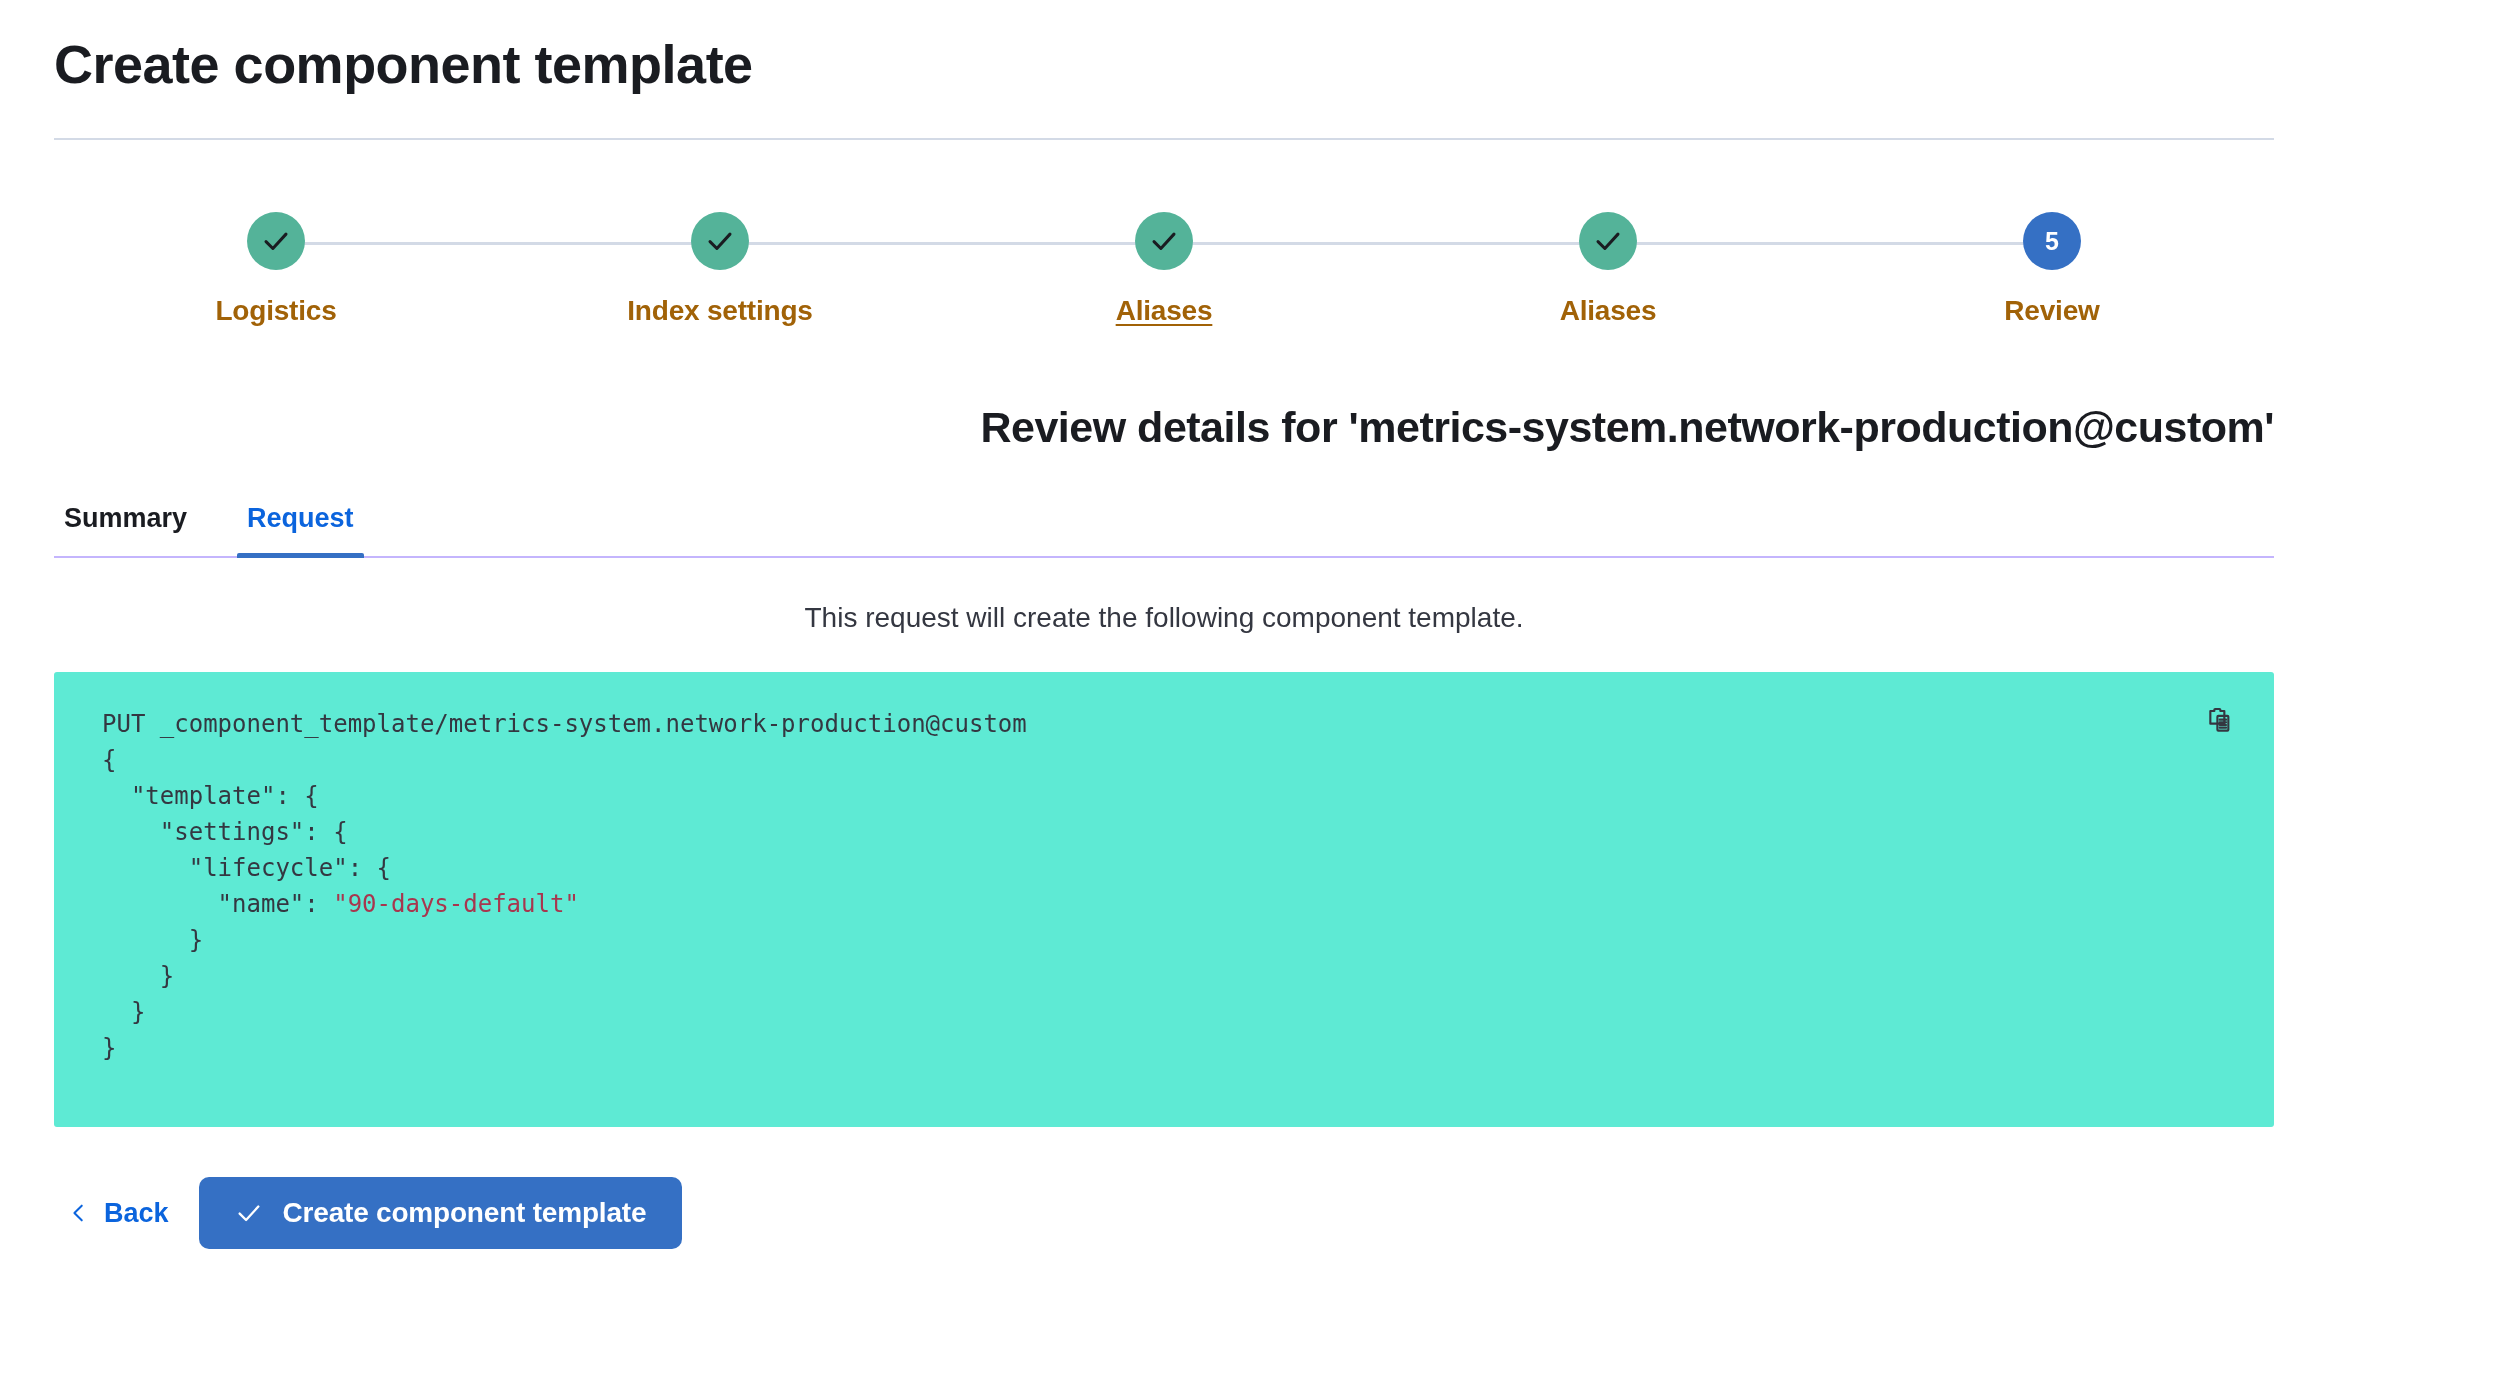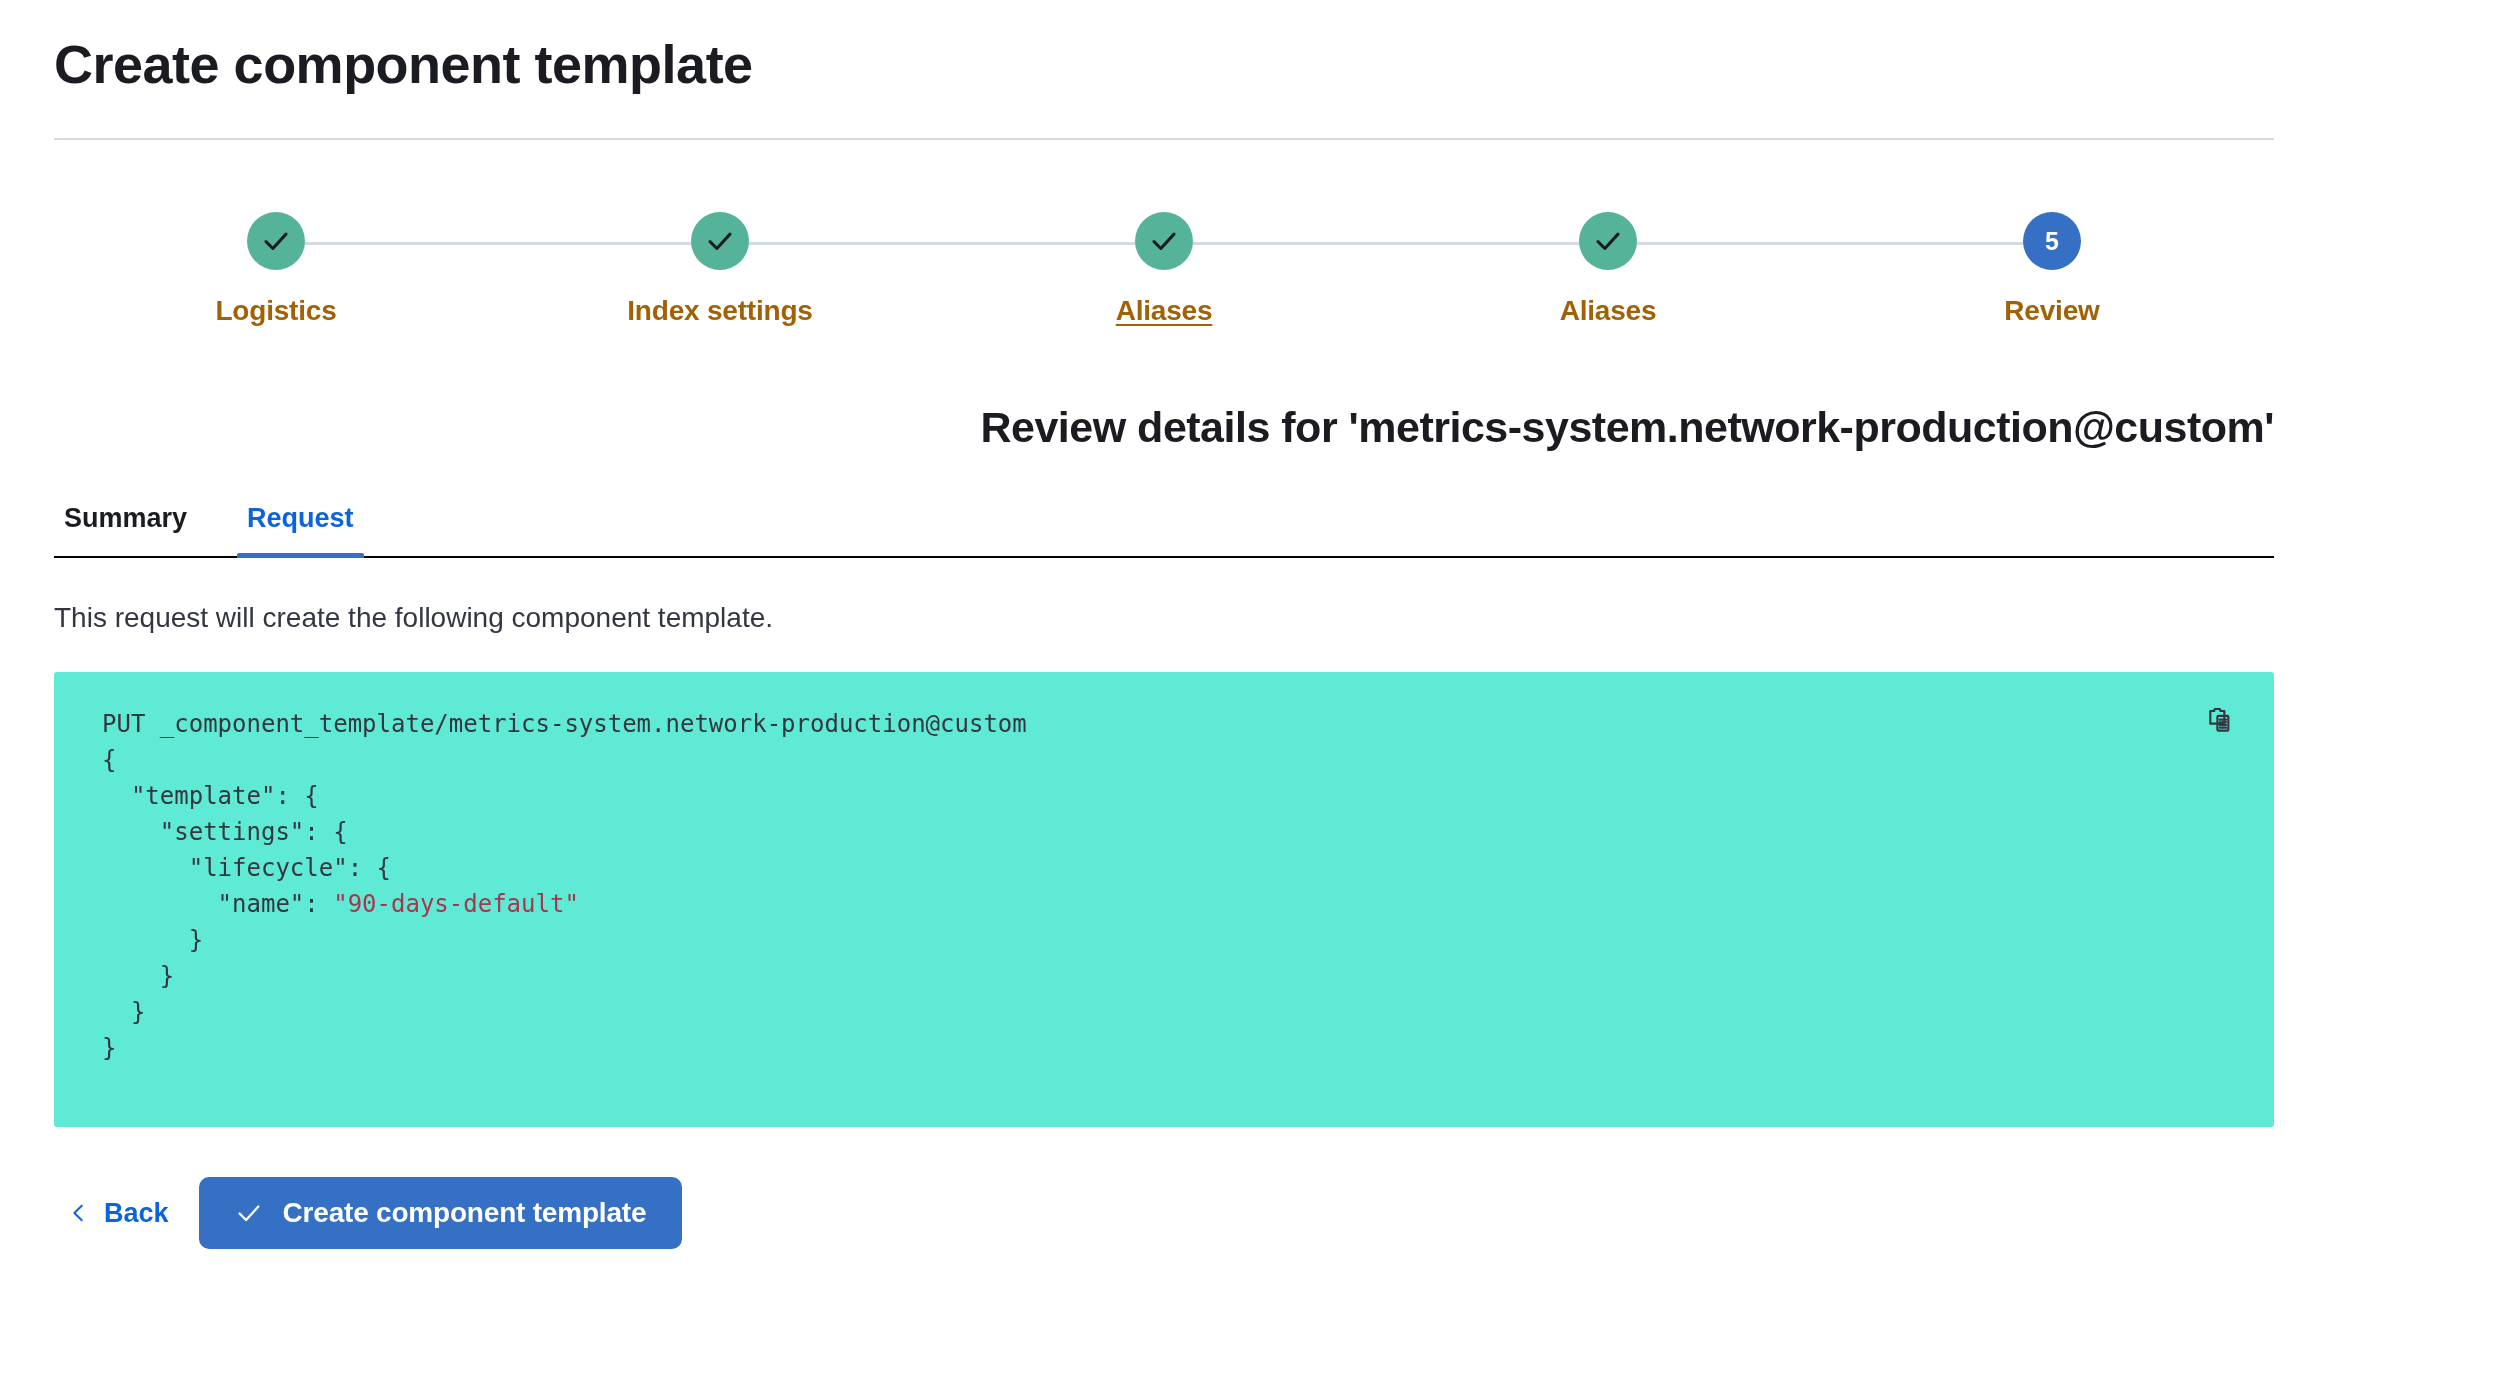--- a/index.html
+++ b/index.html
@@ -108,21 +108,21 @@
     color: #1a1c21;
     text-align: right;
   }
 
   
   .tabs {
     position: relative;
     margin-top: 46px;
     display: flex;
     gap: 40px;
-    border-bottom: 2px solid #000000;
+    border-bottom: 2px solid #c4b5fd;
   }
   .tab {
     position: relative;
     padding: 4px 10px 22px 10px;
     font-size: 27px;
     font-weight: 700;
     color: #1a1c21;
     cursor: pointer;
     background: none;
     border: none;
@@ -139,20 +139,21 @@
     background: #3570c4;
     border-radius: 2px 2px 0 0;
   }
 
   
   .request-desc {
     margin-top: 42px;
     font-size: 28px;
     line-height: 36px;
     color: #343741;
+    text-align: center;
   }
 
   
   .code-panel {
     position: relative;
     margin-top: 36px;
     background: #5eead4;
     border-radius: 3px;
     padding: 34px 30px 36px 48px;
     min-height: 455px;

